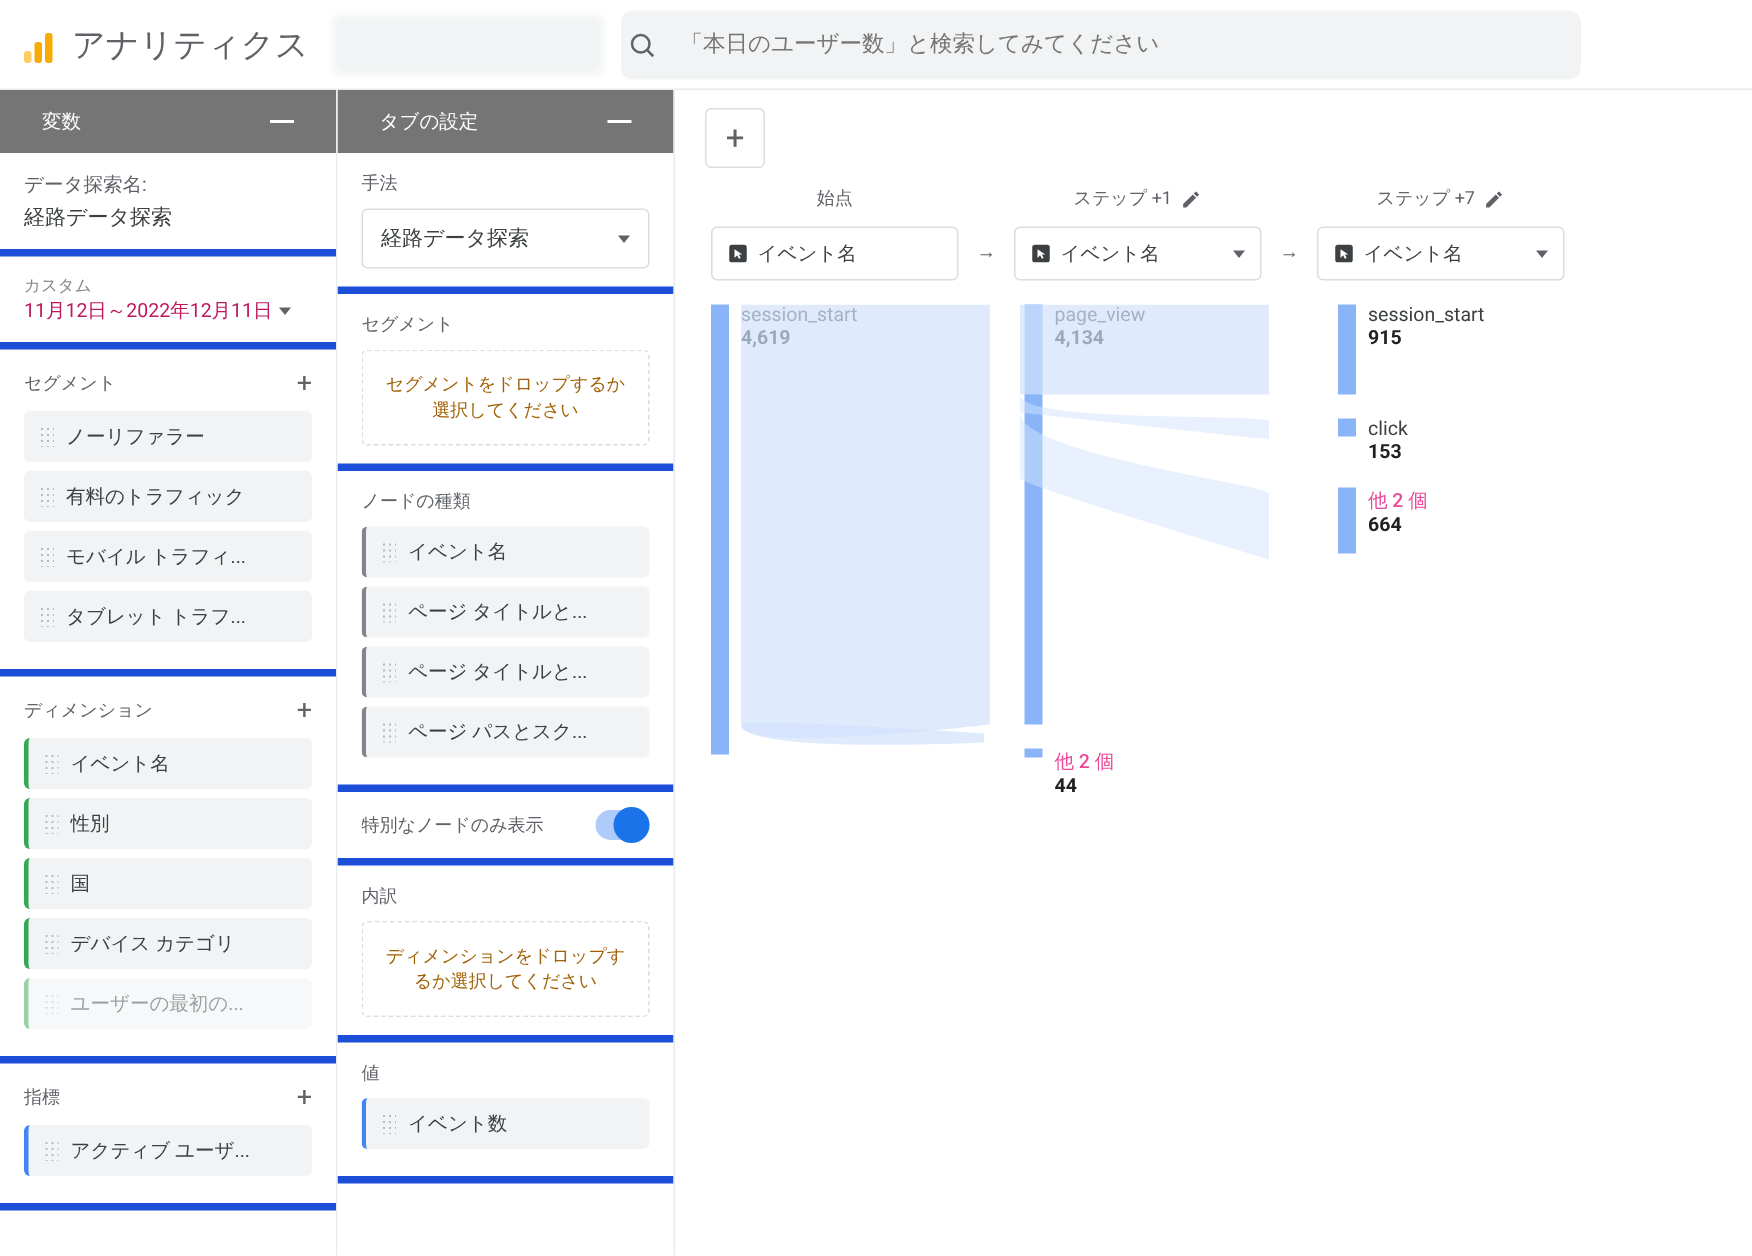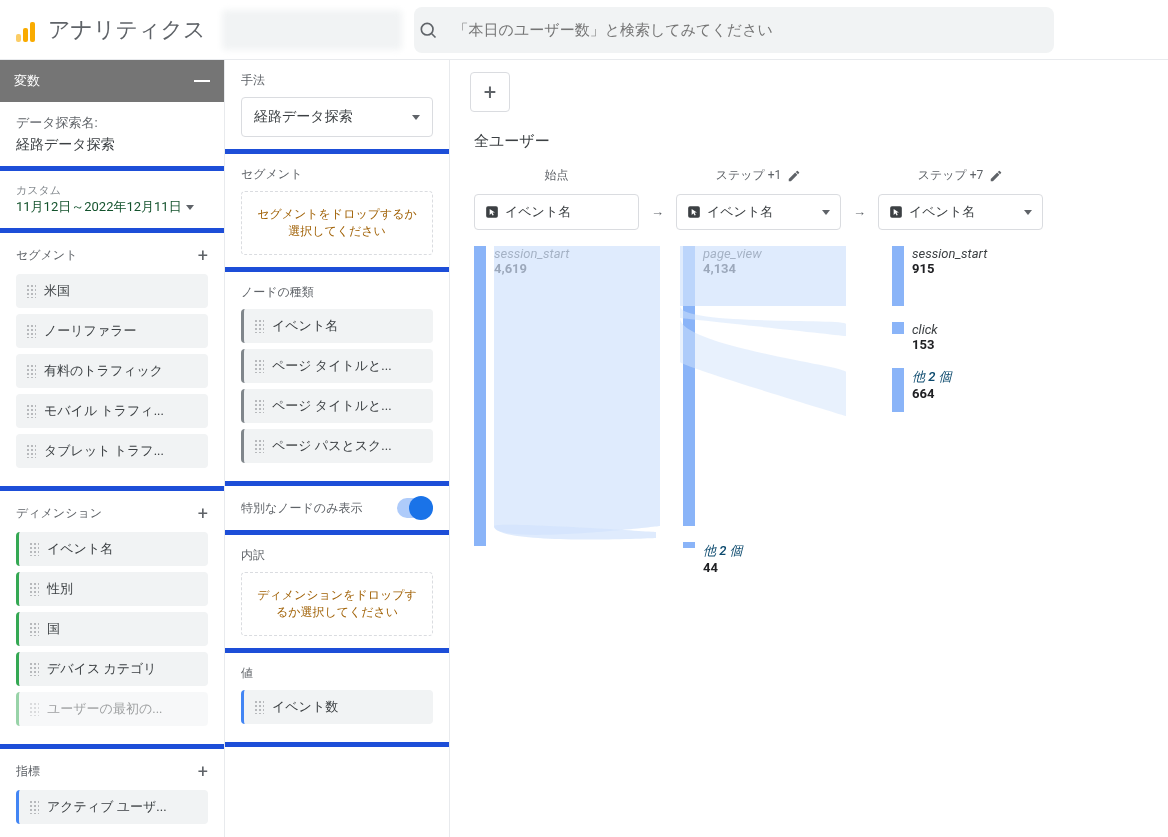--- a/index.html
+++ b/index.html
@@ -12,28 +12,28 @@
 .logo-bar:nth-child(3) { height: 20px; }
 .app-title { font-size: 22px; color: #5f6368; margin-right: 16px; }
 .account-blur { width: 180px; height: 40px; background: #f1f3f4; border-radius: 4px; filter: blur(3px); margin-right: 12px; }
 .search-bar { flex: 1; max-width: 640px; height: 46px; background: #f1f3f4; border-radius: 8px; display: flex; align-items: center; padding: 0 4px; }
 .search-icon { width: 20px; height: 20px; color: #5f6368; margin-right: 16px; }
 .search-input { border: none; background: transparent; font-size: 15px; color: #5f6368; flex: 1; outline: none; }
 .main { display: flex; height: calc(100% - 60px); }
 .panel { background: #fff; border-right: 1px solid #e8eaed; overflow-y: auto; }
 .panel-vars { width: 225px; }
 .panel-tabs { width: 225px; }
-.panel-header { background: #757575; color: #fff; padding: 12px 14px; font-size: 13px; display: flex; justify-content: space-between; align-items: center; }
+.panel-header { background: #757575; color: #fff; padding: 12px 28px; font-size: 13px; display: flex; justify-content: space-between; align-items: center; }
 .collapse-icon { width: 16px; height: 2px; background: #fff; }
 .section { padding: 12px 16px; border-bottom: 5px solid #1d4ed8; }
 .section-label { font-size: 12px; color: #5f6368; margin-bottom: 8px; display: flex; justify-content: space-between; align-items: center; }
 .data-name { font-size: 13px; color: #5f6368; margin-bottom: 4px; }
 .data-value { font-size: 14px; color: #3c4043; }
 .date-range { font-size: 11px; color: #80868b; }
-.date-value { font-size: 13px; color: #14532d; display: flex; align-items: center; }
+.date-value { font-size: 13px; color: #be185d; display: flex; align-items: center; }
 .chip { background: #f1f3f4; border-radius: 4px; padding: 8px 10px; margin-bottom: 6px; font-size: 13px; color: #3c4043; display: flex; align-items: center; cursor: move; border-left: 3px solid transparent; }
 .chip.seg { border-left: none; }
 .chip.dim { border-left-color: #34a853; }
 .chip.dim-faded { border-left-color: #34a853; opacity: 0.5; align-items: center; }
 .chip.metric { border-left-color: #4285f4; }
 .chip.node { border-left-color: #80868b; }
 .drag-handle { width: 10px; height: 14px; margin-right: 8px; opacity: 0.4; background-image: radial-gradient(circle, #5f6368 1px, transparent 1px); background-size: 4px 4px; }
 .plus-icon { font-size: 18px; color: #5f6368; cursor: pointer; }
 .select-box { border: 1px solid #dadce0; border-radius: 4px; padding: 10px 12px; display: flex; justify-content: space-between; align-items: center; cursor: pointer; font-size: 14px; }
 .dropzone { border: 1px dashed #dadce0; border-radius: 4px; padding: 14px 10px; text-align: center; font-size: 12px; color: #a16207; }
@@ -49,22 +49,22 @@
 .step-col { width: 165px; }
 .step-label { font-size: 12px; color: #5f6368; text-align: center; margin-bottom: 10px; display: flex; justify-content: center; align-items: center; gap: 6px; }
 .step-sel { border: 1px solid #dadce0; border-radius: 4px; padding: 8px 10px; display: flex; align-items: center; gap: 6px; font-size: 13px; }
 .arrow-cell { display: flex; align-items: center; justify-content: center; height: 36px; margin-top: 26px; color: #5f6368; }
 .cursor-icon { width: 14px; height: 14px; }
 .flow-area { display: flex; padding: 16px 24px; gap: 12px; align-items: flex-start; }
 .flow-col { width: 165px; }
 .flow-node { display: flex; gap: 8px; margin-bottom: 16px; }
 .flow-bar { width: 12px; background: #8ab4f8; }
 .flow-text { font-size: 13px; }
-.flow-name { color: #3c4043; font-style: italic; }
-.flow-name.link { color: #0c4a6e; font-weight: 500; }
+.flow-name { color: #3c4043; }
+.flow-name.link { color: #ec4899; font-weight: 500; }
 .flow-count { font-weight: 700; color: #202124; }
 .flow-spacer { width: 20px; }
 .pencil-icon { width: 14px; height: 14px; color: #5f6368; }
 .caret-down { width: 0; height: 0; border-left: 4px solid transparent; border-right: 4px solid transparent; border-top: 5px solid #5f6368; display: inline-block; }
 svg { display: block; }
 </style>
 </head>
 <body>
 
 <div class="header" data-name="app-header">
@@ -103,24 +103,20 @@
       </div>
     </div>
     <div class="section">
       <div class="section-label">
         <span data-name="segments-label">セグメント</span>
         <span class="plus-icon" data-name="add-segment-button">+</span>
       </div>
       <div id="seg-list">
           <div class="chip seg" data-name="segment-chip">
             <span class="drag-handle" data-name="drag-handle-icon"></span>
-            <span data-name="chip-label">米国</span>
-          </div>
-          <div class="chip seg" data-name="segment-chip">
-            <span class="drag-handle" data-name="drag-handle-icon"></span>
             <span data-name="chip-label">ノーリファラー</span>
           </div>
           <div class="chip seg" data-name="segment-chip">
             <span class="drag-handle" data-name="drag-handle-icon"></span>
             <span data-name="chip-label">有料のトラフィック</span>
           </div>
           <div class="chip seg" data-name="segment-chip">
             <span class="drag-handle" data-name="drag-handle-icon"></span>
             <span data-name="chip-label">モバイル トラフィ...</span>
           </div>
@@ -166,20 +162,24 @@
       <div id="metric-list">
           <div class="chip metric" data-name="metric-chip">
             <span class="drag-handle" data-name="drag-handle-icon"></span>
             <span data-name="chip-label">アクティブ ユーザ...</span>
           </div>
         </div>
     </div>
   </div>
 
   <div class="panel panel-tabs" data-name="tab-settings-panel">
+    <div class="panel-header" data-name="tab-settings-header">
+      <span data-name="tab-settings-title">タブの設定</span>
+      <div class="collapse-icon" data-name="collapse-icon"></div>
+    </div>
     <div class="section">
       <div class="section-label">
           <span data-name="technique-label">手法</span>
         </div>
       <div class="select-box" data-name="technique-select">
         <span data-name="technique-value">経路データ探索</span>
         <span class="caret-down" data-name="chevron-down-icon"></span>
       </div>
     </div>
     <div class="section">
@@ -231,21 +231,20 @@
             <span data-name="chip-label">イベント数</span>
           </div>
         </div>
     </div>
   </div>
 
   <div class="canvas" data-name="exploration-canvas">
     <div class="tabs-row">
       <div class="tab-add" data-name="add-tab-button">+</div>
     </div>
-    <div class="viz-title" data-name="viz-title">全ユーザー</div>
 
     <div class="steps-row">
       <div class="step-col">
         <div class="step-label">
             <span data-name="step-start-label">始点</span>
           </div>
         <div class="step-sel" data-name="step-start-selector">
           <svg class="cursor-icon" data-name="cursor-icon" viewBox="0 0 24 24" fill="#3c4043">
               <rect x="2" y="2" width="20" height="20" rx="3" fill="#3c4043"></rect>
               <path d="M8 7l0 10 3-3 2 4 2-1-2-4 4 0z" fill="#fff"></path>

